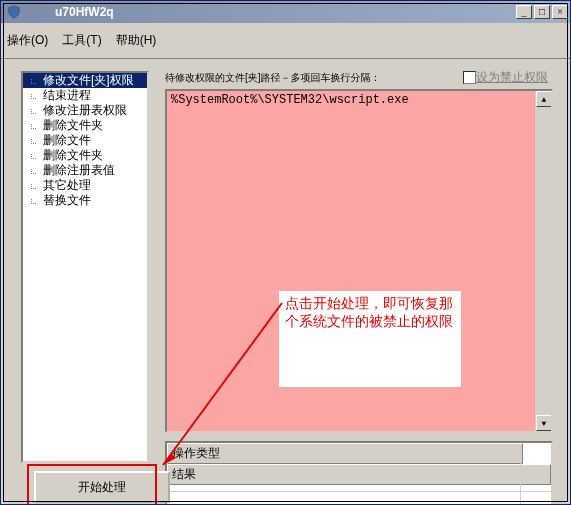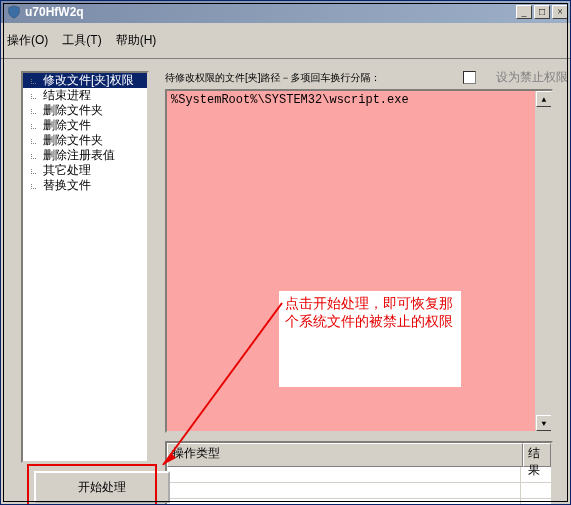--- a/index.html
+++ b/index.html
@@ -1,40 +1,40 @@
 <!DOCTYPE html>
 <html><head>
 <meta charset="utf-8">
 <style>
   * { box-sizing: border-box; margin: 0; padding: 0; }
   body { font-family: "SimSun", "宋体", Tahoma, sans-serif; font-size: 12px; background: #d4d0c8; }
   .window { width: 571px; height: 505px; border: 1px solid #0a246a; background: #d4d0c8; position: relative; overflow: hidden; }
-  .titlebar { height: 22px; background: linear-gradient(to right, #7b8ba8, #9db0c8); display: flex; align-items: center; padding: 0 2px; color: #fff; }
+  .titlebar { height: 22px; background: linear-gradient(to right, #7b8ba8, #9db0c8); display: flex; align-items: center; padding: 0 2px; color: #fff; gap: 30px; }
   .titlebar .shield { width: 14px; height: 14px; margin: 0 4px; }
   .titlebar .title-text { flex: 1; font-size: 12px; font-weight: bold; }
   .titlebar .win-btns { display: flex; gap: 2px; }
   .titlebar .win-btn { width: 16px; height: 14px; background: #d4d0c8; border: 1px solid #fff; border-right-color:#404040; border-bottom-color:#404040; display:flex; align-items:center; justify-content:center; font-size:10px; line-height:1; font-family: Tahoma; cursor:pointer; color:#000; }
   .menubar { height: 36px; background: #d4d0c8; display: flex; align-items: center; padding: 0 6px; gap: 14px; border-bottom: 1px solid #808080; }
   .client { position: relative; width: 100%; height: calc(100% - 42px); }
   .left-panel { position:absolute; left:20px; top:12px; width:128px; height:392px; background:#fff; border:2px inset #d4d0c8; overflow:hidden; }
   .left-panel .item { padding: 0 4px 0 20px; line-height:15px; color:#000; white-space:nowrap; position:relative; }
   .left-panel .item::before { content:""; position:absolute; left:8px; top:6px; width:4px; height:4px; border-left:1px dotted #808080; border-bottom:1px dotted #808080; }
   .left-panel .item.sel { background:#0a246a; color:#fff; }
   .label-top { position:absolute; left:164px; top:12px; font-size:10px; }
-  .checkbox-wrap { position:absolute; left:462px; top:10px; display:flex; align-items:center; color:#808080; gap:20px; }
+  .checkbox-wrap { position:absolute; left:462px; top:10px; display:flex; align-items:center; color:#808080; gap:0;text-decoration:underline; }
   .checkbox { width:13px; height:13px; background:#fff; border:1px inset #808080; }
   .path-box { position:absolute; left:164px; top:30px; width:388px; height:344px; background:#fca5a5; border:2px inset #d4d0c8; padding:2px 4px; font-family: "Courier New", monospace; font-size:12px; overflow:hidden; }
   .vscroll { position:absolute; right:0; top:0; width:16px; height:100%; background:#d4d0c8; border-left:1px solid #d4d0c8; }
   .vscroll .sbtn { width:16px; height:16px; background:#d4d0c8; border:1px solid #fff; border-right-color:#404040; border-bottom-color:#404040; display:flex; align-items:center; justify-content:center; position:absolute; font-size:8px; }
   .vscroll .up { top:0; } .vscroll .down { bottom:0; }
   .ann-box { position:absolute; left:278px; top:232px; width:182px; height:96px; background:#fff; }
   .ann-text { position:absolute; left:284px; top:235px; width:170px; color:#e70000; font-size:14px; line-height:18px; pointer-events:none; }
   .ann-line { position:absolute; left:0; top:0; pointer-events:none; }
   .grid-wrap { position:absolute; left:164px; top:382px; width:388px; height:70px; border:2px inset #d4d0c8; background:#fff; }
-  .grid-header { display:flex; height:24px; }
+  .grid-header { display:flex; height:17px;flex-direction:column; }
   .grid-header .col { background:#d4d0c8; border:1px solid #fff; border-right-color:#808080; border-bottom-color:#808080; padding:1px 4px; font-size:12px; }
   .grid-body { height:calc(100% - 17px); }
   .grid-body .row { height:16px; border-bottom:1px solid #d4d0c8; display:flex; }
   .grid-body .row div:first-child { width:354px; border-right:1px solid #d4d0c8; }
   .start-btn { position:absolute; left:33px; top:412px; width:136px; height:32px; background:#d4d0c8; border:2px outset #fff; cursor:pointer; display:flex; align-items:center; justify-content:center; font-size:12px; font-family:"SimSun"; }
   .start-outline { position:absolute; left:26px; top:405px; width:130px; height:46px; border:2px solid #e70000; pointer-events:none; }
   .outer-edge { position:absolute; left:2px; right:2px; top:2px; bottom:2px; border:1px solid #000; pointer-events:none; }
 </style>
 </head>
 <body>
@@ -56,20 +56,21 @@
     <span>操作(O)</span>
     <span>工具(T)</span>
     <span>帮助(H)</span>
   </div>
 
   <div class="client">
 
     <div class="left-panel">
       <div class="item sel">修改文件[夹]权限</div>
       <div class="item">结束进程</div>
+      <div class="item">修改注册表权限</div>
       <div class="item">删除文件夹</div>
       <div class="item">删除文件</div>
       <div class="item">删除文件夹</div>
       <div class="item">删除注册表值</div>
       <div class="item">其它处理</div>
       <div class="item">替换文件</div>
     </div>
 
     <div class="label-top">待修改权限的文件[夹]路径－多项回车换行分隔：</div>
 

